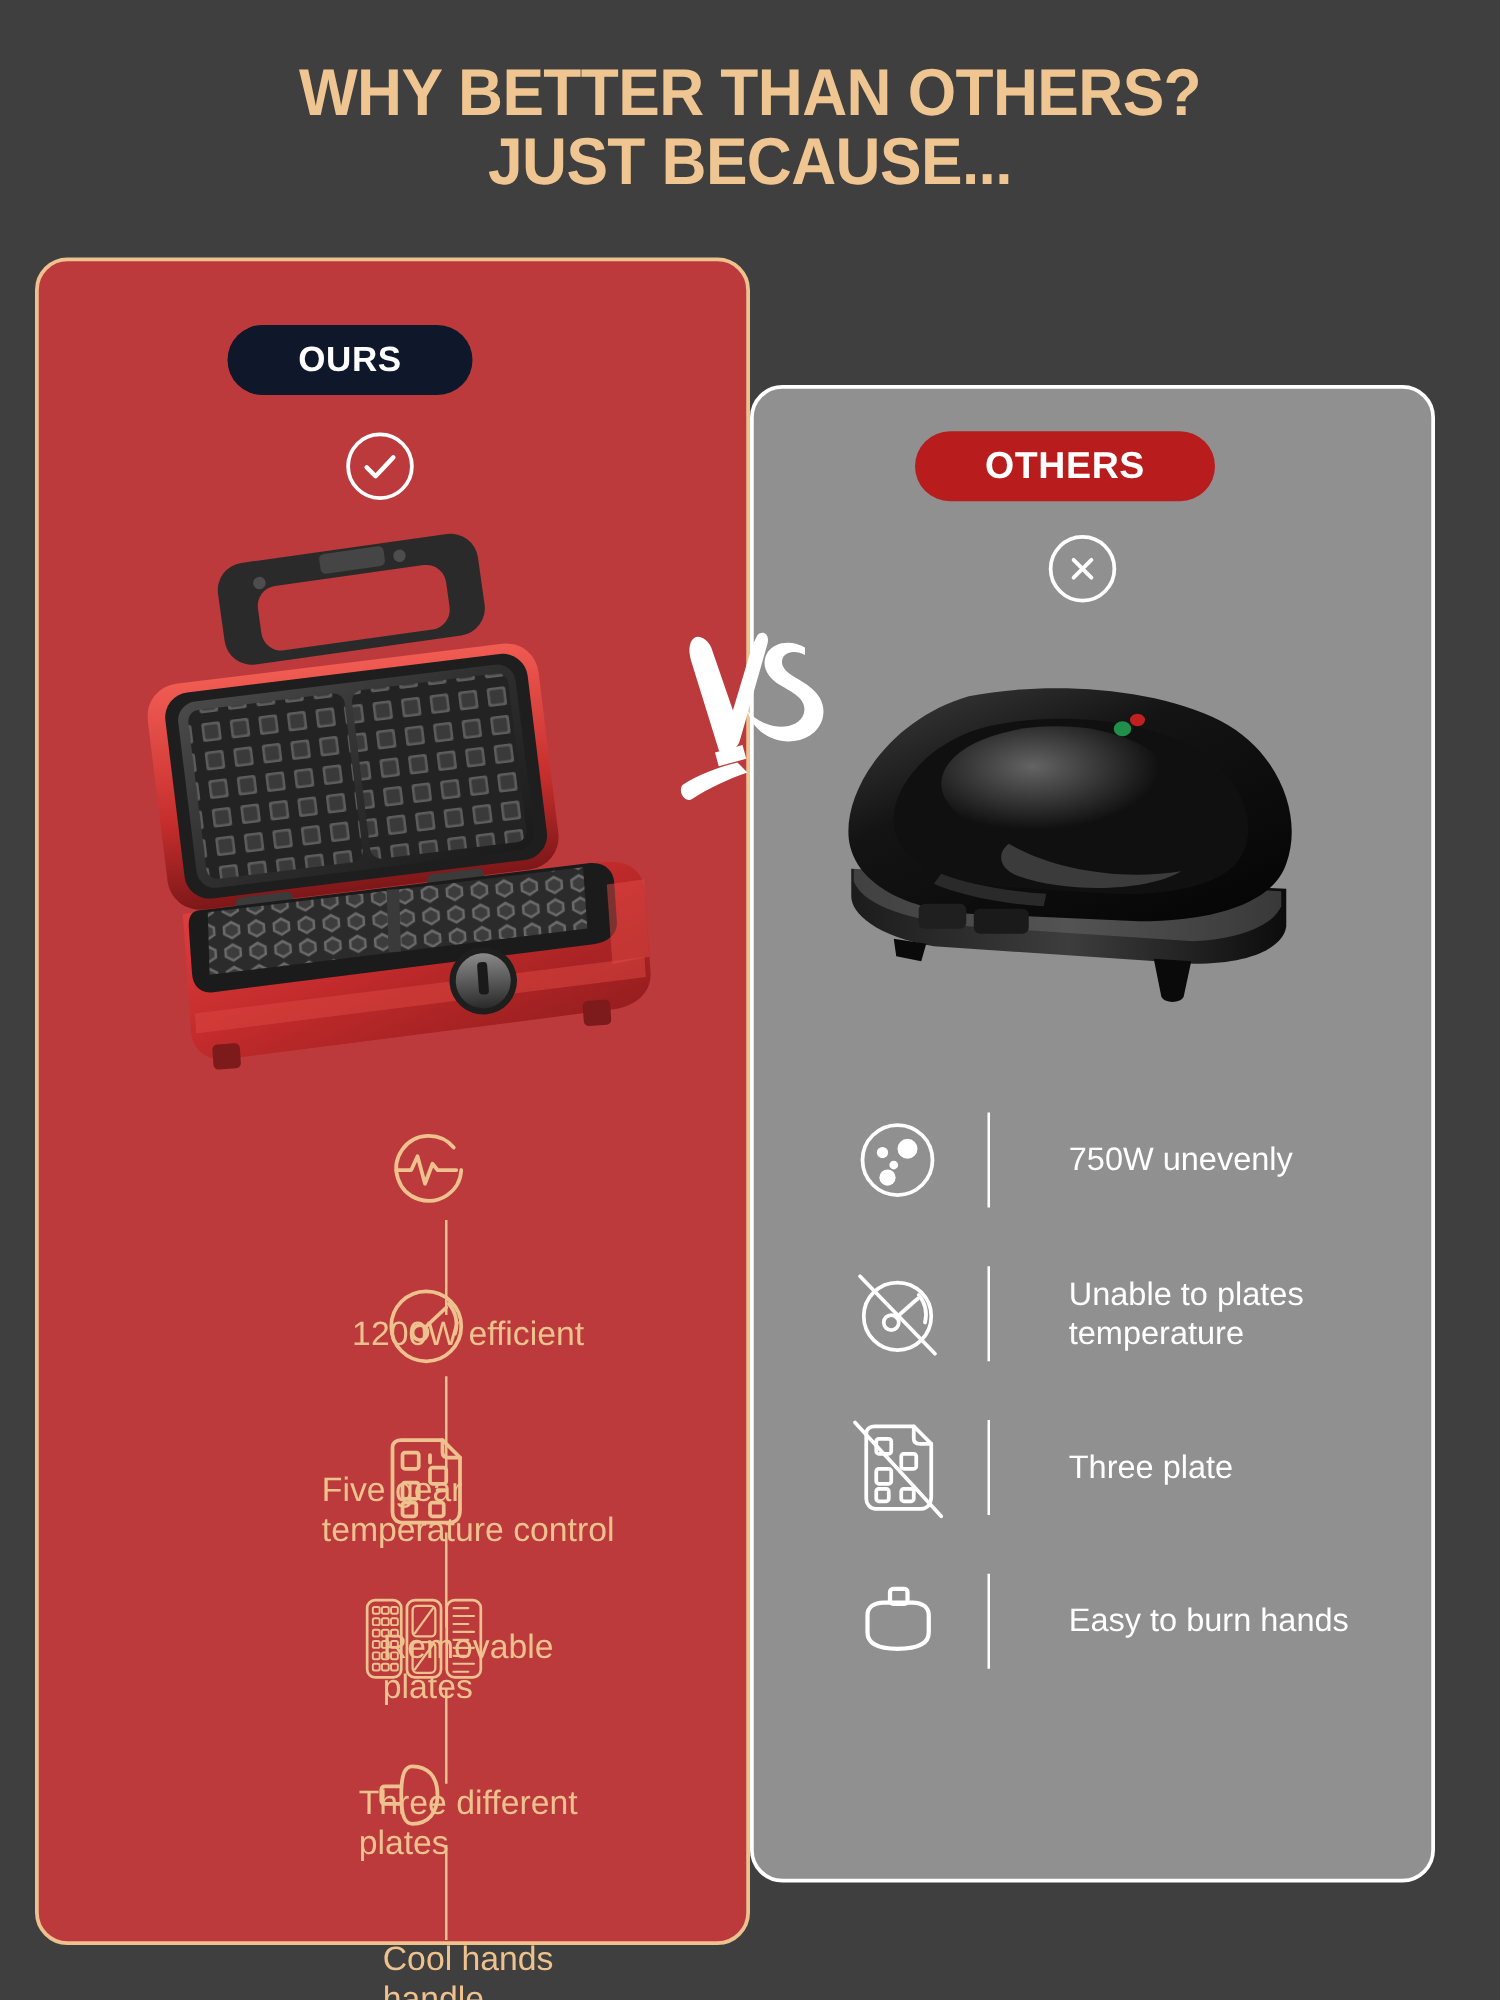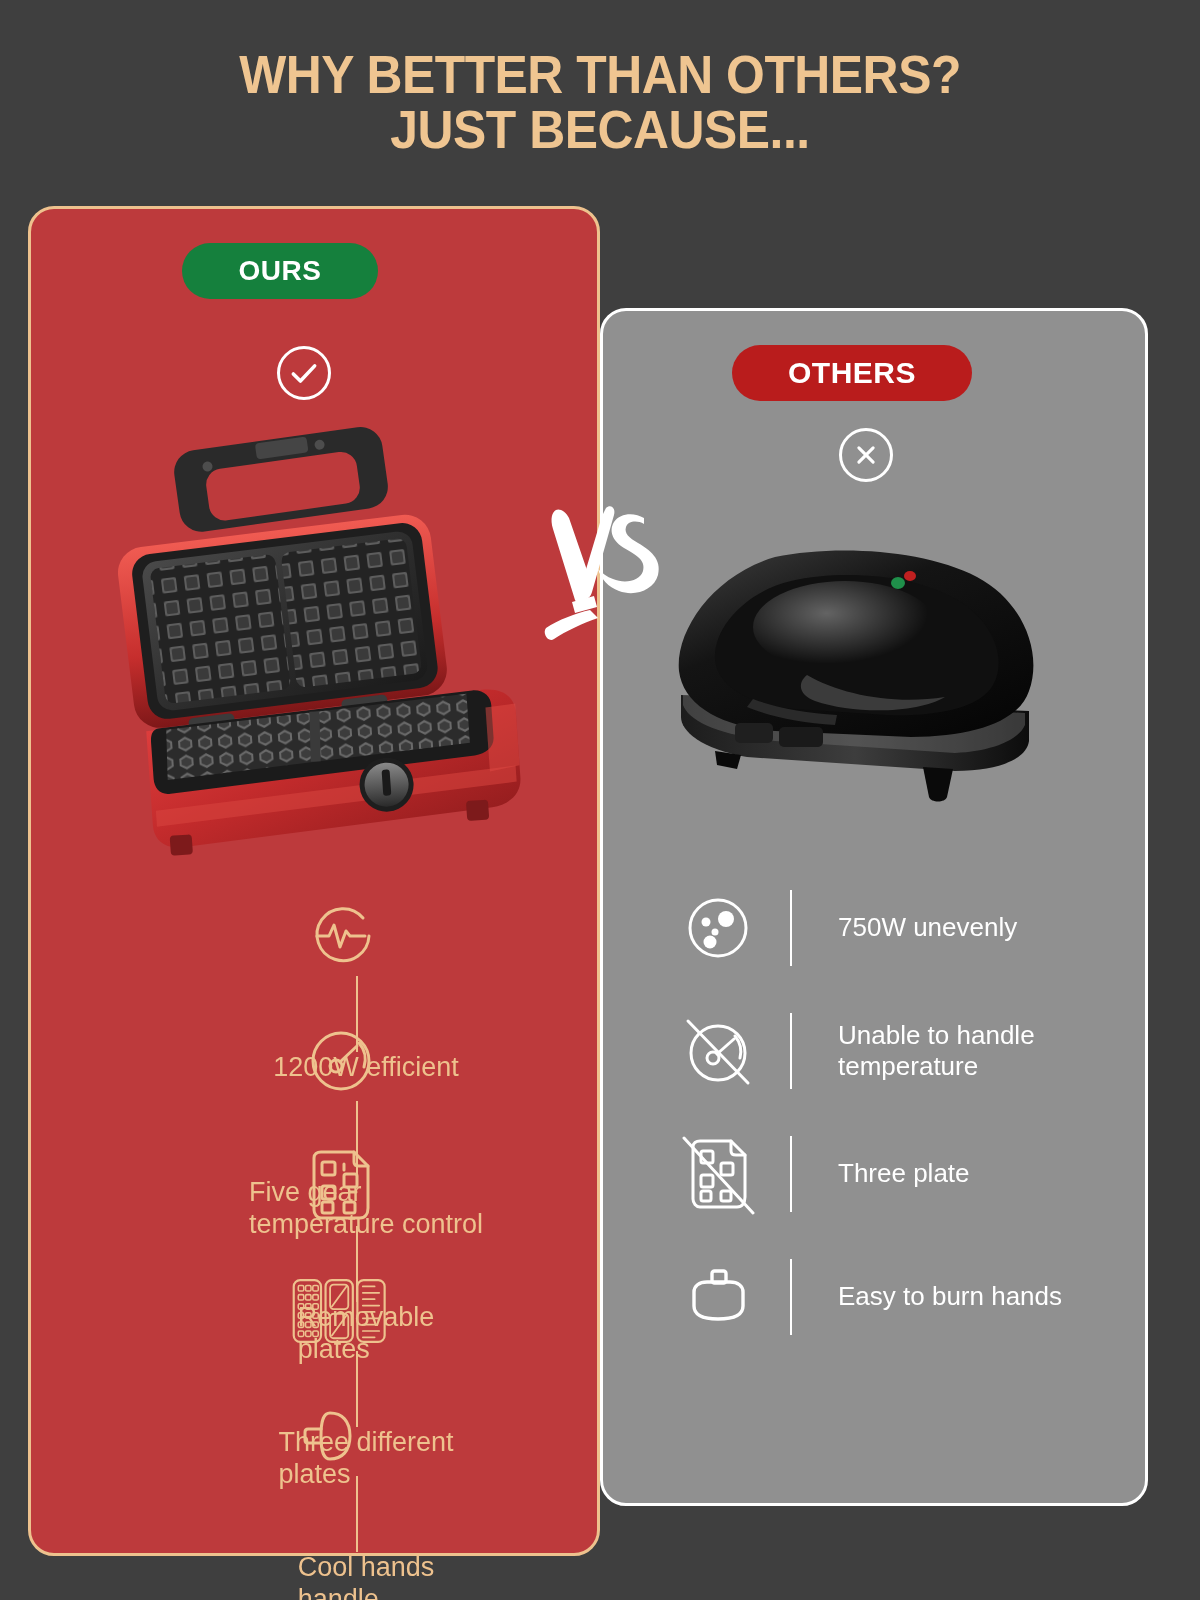--- a/index.html
+++ b/index.html
@@ -48,23 +48,23 @@
 
   
   .badge{
     position:absolute;
     display:flex; align-items:center; justify-content:center;
     color:#fff; font-weight:bold;
     border-radius:50px;
     white-space:nowrap;
   }
   .badge-ours{
-    left:182px; top:243px;
+    left:182px; top:260px;
     width:196px; height:56px;
-    background:#15803d;
+    background:#0f172a;
     font-size:28px;
     letter-spacing:0.5px;
     z-index:5;
   }
   .badge-others{
     left:732px; top:345px;
     width:240px; height:56px;
     background:#b91c1c;
     font-size:30px;
     letter-spacing:0.5px;
@@ -123,20 +123,21 @@
     width:2px; height:76px;
   }
   .list-ours .feature-sep{ background:#eec28e; margin-left:32px; margin-right:0; }
   .list-others .feature-sep{ background:#ffffff; margin-left:26px; margin-right:0; }
 
   .feature-text{
     flex:1 1 auto;
     font-size:27px;
     line-height:1.18;
     white-space:pre-line;
+    margin-left:17px;
   }
   .list-ours .feature-text{ color:#eec28e; padding-left:50px; }
   .list-others .feature-text{ color:#ffffff; padding-left:46px; font-size:26px; }
 </style>
 </head>
 <body>
 
 <div class="title-block">
   <div class="title-line">WHY BETTER THAN OTHERS?</div>
   <div class="title-line">JUST BECAUSE...</div>
@@ -414,21 +415,21 @@
     <div class="feature-icon">
       <svg width="76" height="76" viewBox="0 0 76 76" fill="none" stroke="#ffffff" stroke-width="3" stroke-linecap="round" stroke-linejoin="round">
         <circle cx="38" cy="40" r="27"></circle>
         <circle cx="33" cy="45" r="6"></circle>
         <path d="M37 41 L54 26"></path>
         <path d="M55 23 A25 25 0 0 1 60 45"></path>
         <path d="M8 8 L68 70"></path>
       </svg>
     </div>
     <div class="feature-sep"></div>
-    <div class="feature-text">Unable to handle
+    <div class="feature-text">Unable to plates
 temperature</div>
   </div>
 
   <div class="feature-row">
     <div class="feature-icon">
       <svg width="78" height="82" viewBox="0 0 78 82" fill="none" stroke="#ffffff" stroke-width="3" stroke-linecap="round" stroke-linejoin="round">
         <path d="M14 14 C14 10 17 8 21 8 H52 L66 22 V64 C66 70 63 74 58 74 H21 C17 74 14 70 14 66 Z"></path>
         <path d="M52 8 V18 C52 21 54 22 57 22 H66"></path>
         <rect x="22" y="18" width="12" height="12" rx="2"></rect>
         <rect x="42" y="30" width="12" height="12" rx="2"></rect>

